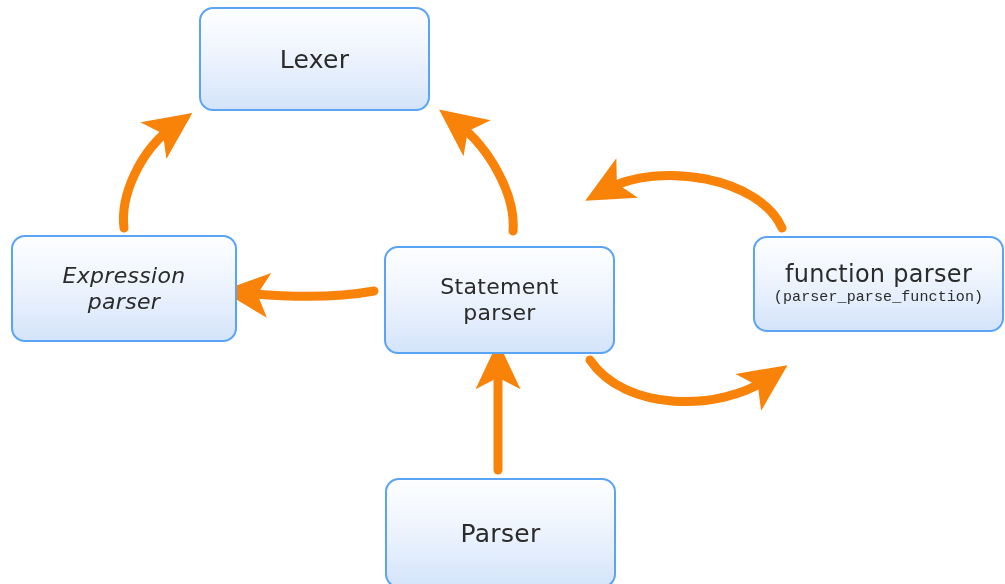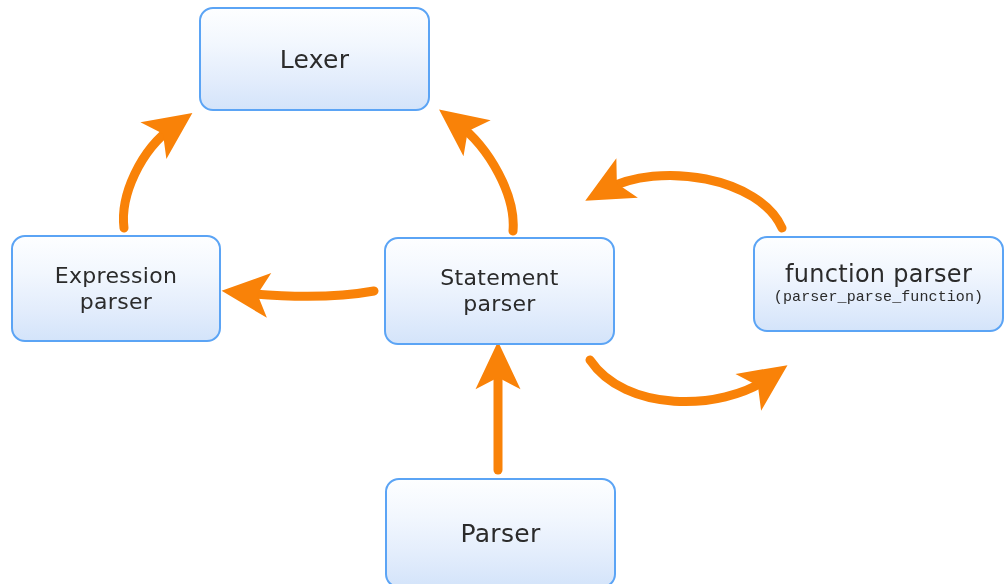--- a/index.html
+++ b/index.html
@@ -53,22 +53,22 @@
   }
   .node.three-line .title {
     font-size: 22px;
   }
   .node.three-line .sub {
     font-size: 18px;
   }
 
   
   #node-lexer      { left: 199px; top: 7px;   width: 231px; height: 104px; }
-  #node-expression { left: 11px;  top: 235px; width: 210px; height: 107px; }
-  #node-statement  { left: 384px; top: 237px; width: 231px; height: 108px; }
+  #node-expression { left: 11px;  top: 235px; width: 226px; height: 107px; font-style: italic; }
+  #node-statement  { left: 384px; top: 246px; width: 231px; height: 108px; }
   #node-function   { left: 753px; top: 236px; width: 251px; height: 96px; }
   #node-parser     { left: 385px; top: 478px; width: 231px; height: 110px; }
 
   #node-function .title { font-size: 24px; }
   #node-function .sub   { font-size: 15px; font-family: Liberation Mono, monospace; }
   #node-parser .title   { font-size: 25px; }
   #node-parser .sub     { font-size: 19px; }
   #node-lexer .title    { font-size: 25px; }
   #node-lexer .sub      { font-size: 20px; }
 </style>

